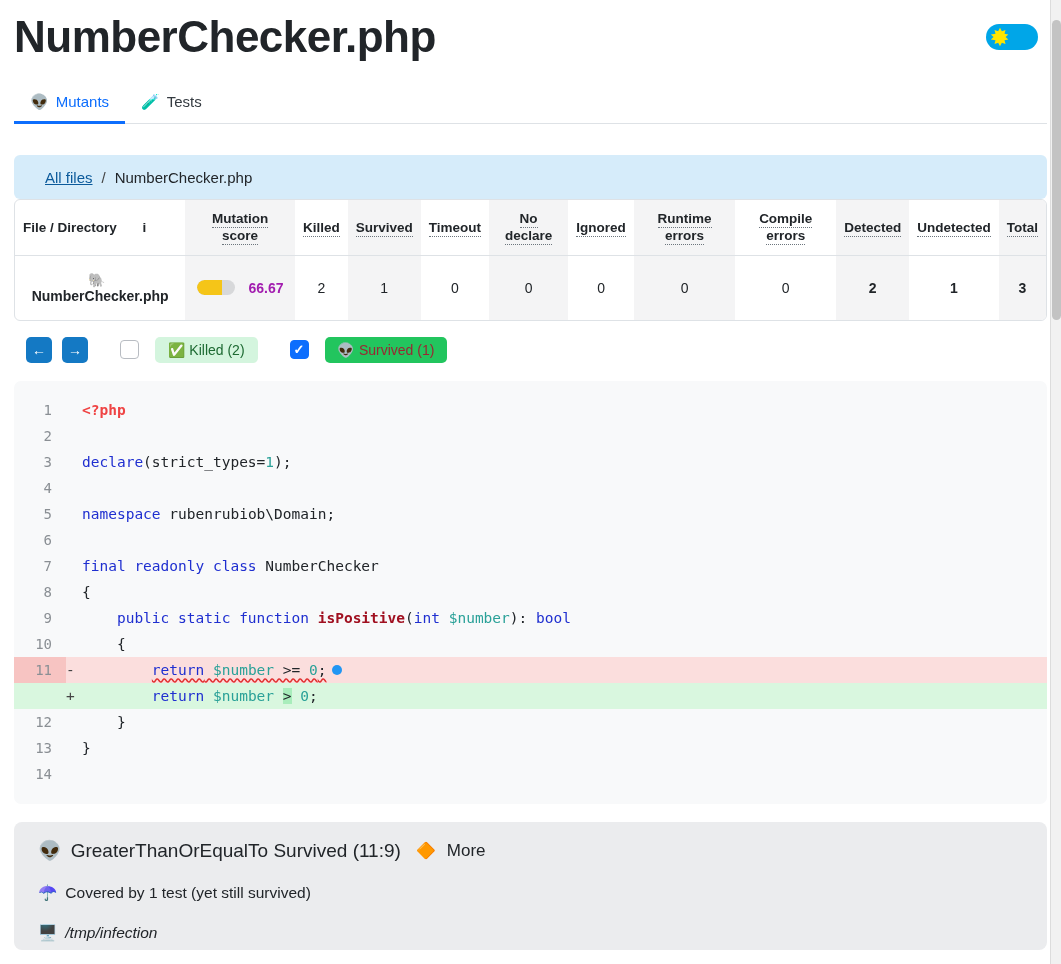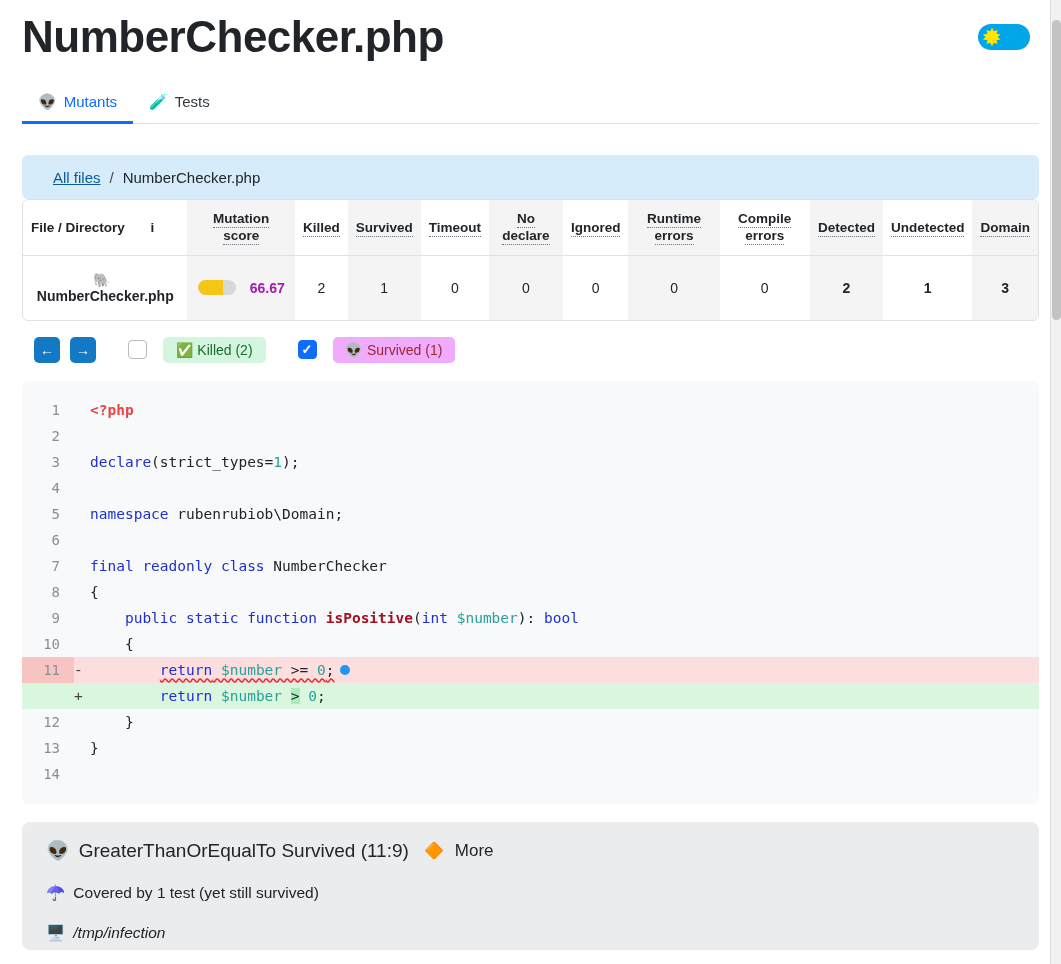--- a/index.html
+++ b/index.html
@@ -4,21 +4,21 @@
 <style>
   * { box-sizing: border-box; }
   html, body {
     margin: 0; padding: 0;
     width: 1061px; height: 964px;
     background: #ffffff;
     font-family: "Liberation Sans", sans-serif;
     color: #212529;
     overflow: hidden;
   }
-  .page { width: 1061px; height: 865px; position: relative; padding: 0 22px; }
+  .page { width: 1061px; height: 865px; position: relative; padding: 0 14px; }
 
   
   .header {
     display: flex; align-items: center;
     padding-top: 12px; height: 62px;
   }
   .title-main {
     font-size: 44px; font-weight: bold; letter-spacing: -0.5px;
     color: #212529; line-height: 1;
   }
@@ -122,21 +122,21 @@
   .chk.on { background: #0d6efd; border-color: #0d6efd; }
   .chk.on::after {
     content: "✓"; color: #fff; font-size: 13px; line-height: 1; font-weight: bold;
   }
   .pill {
     display: inline-flex; align-items: center; gap: 6px;
     padding: 5px 13px; border-radius: 5px; font-size: 14px; cursor: pointer;
     margin-left: 6px;
   }
   .pill-killed { background: #d4f5de; color: #1d6a32; }
-  .pill-survived { background: #f0abfc; color: #9a2733; }
+  .pill-survived { background: #22c55e; color: #9a2733; }
 
   
   .code-card {
     margin-top: 16px; background: #f8f9fa; border-radius: 7px;
     padding: 16px 0 16px 0; height: 423px; overflow: hidden;
   }
   pre.code {
     margin: 0; font-family: "DejaVu Sans Mono", monospace;
     font-size: 14.5px; line-height: 26px; color: #212529;
   }
@@ -237,21 +237,21 @@
           <th class="col-shade"><span class="ul">Mutation score</span></th>
           <th><span class="ul">Killed</span></th>
           <th class="col-shade"><span class="ul">Survived</span></th>
           <th><span class="ul">Timeout</span></th>
           <th class="col-shade"><span class="ul">No declare</span></th>
           <th><span class="ul">Ignored</span></th>
           <th class="col-shade"><span class="ul">Runtime errors</span></th>
           <th><span class="ul">Compile errors</span></th>
           <th class="col-shade"><span class="ul">Detected</span></th>
           <th><span class="ul">Undetected</span></th>
-          <th class="col-shade"><span class="ul">Domain</span></th>
+          <th class="col-shade"><span class="ul">Total</span></th>
         </tr>
       </thead>
       <tbody>
         <tr>
           <td class="c-file">
             <span class="elephant">🐘</span><span>NumberChecker.php</span>
           </td>
           <td class="col-shade">
             <span class="score-cell">
               <span class="score-bar">

